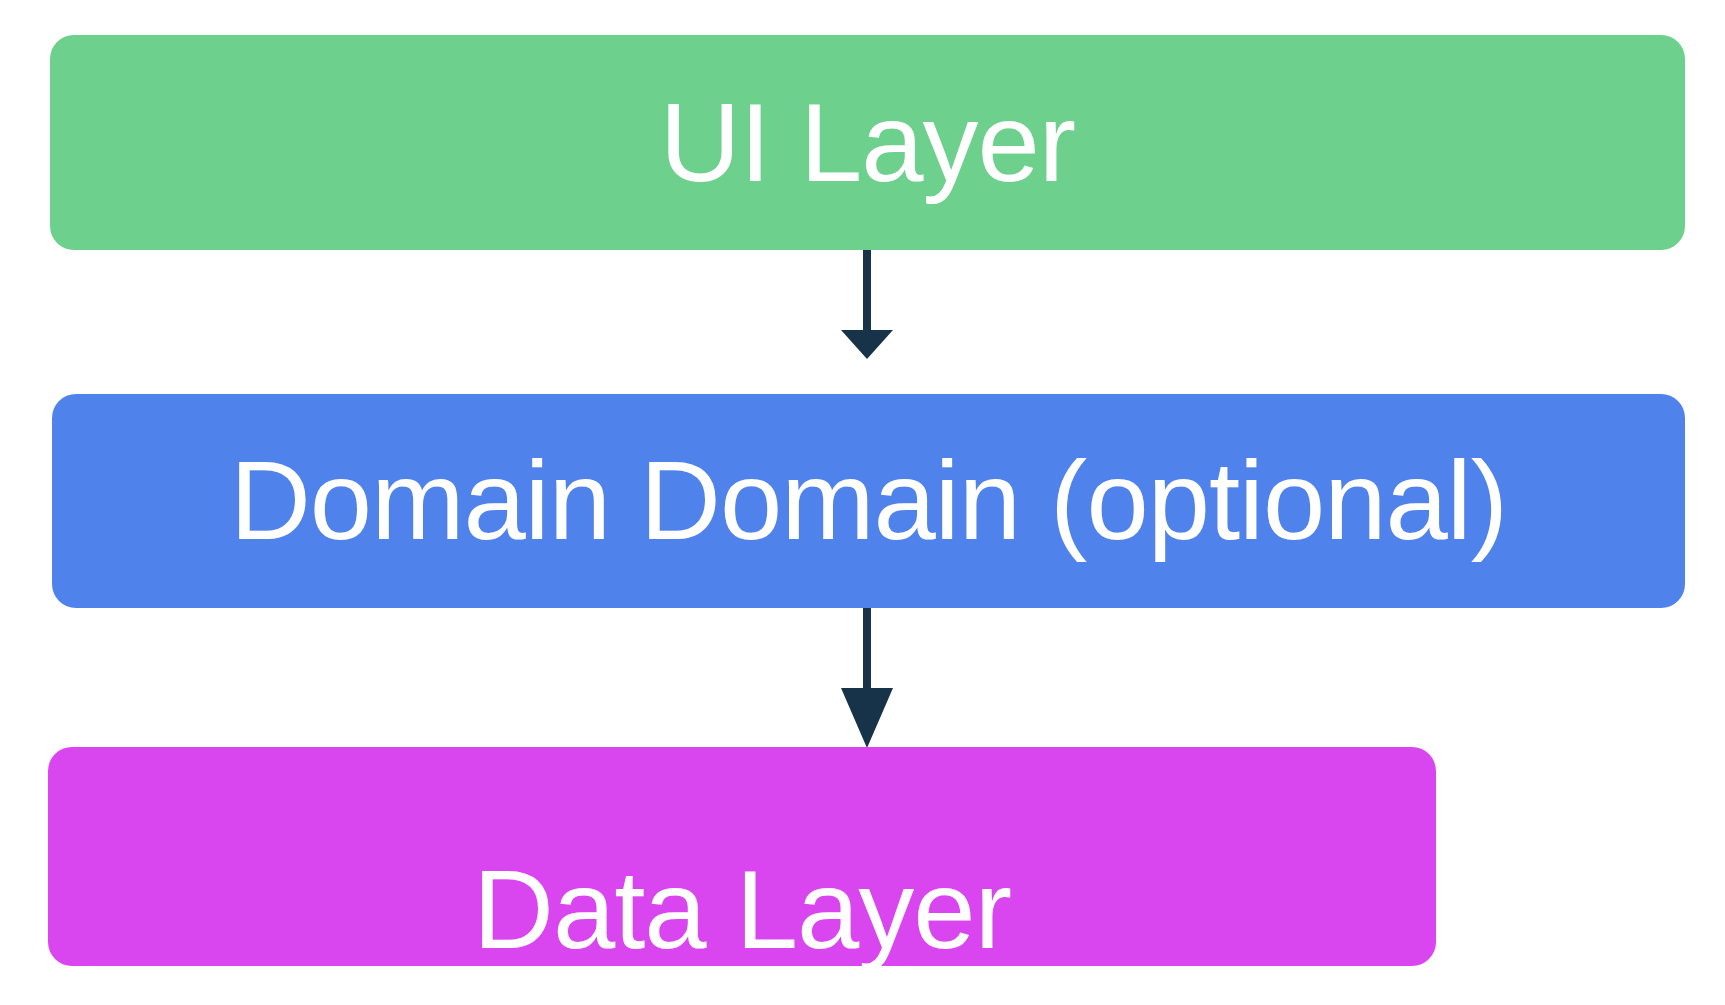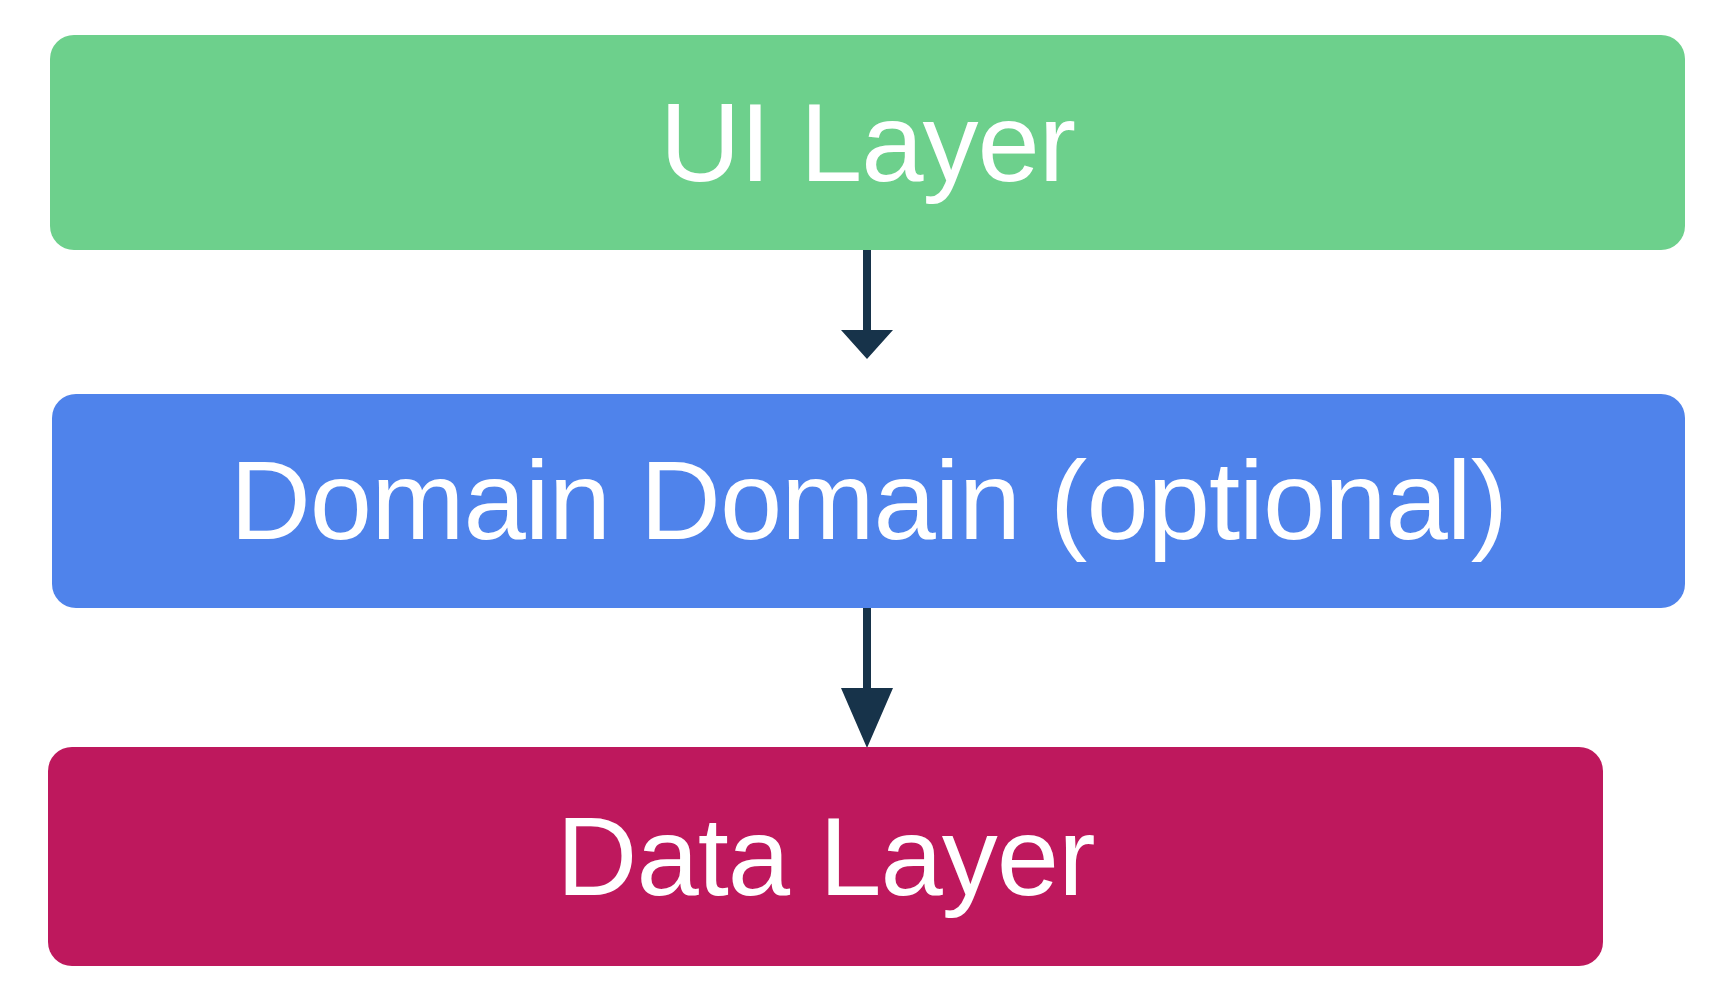--- a/index.html
+++ b/index.html
@@ -47,23 +47,24 @@
   #domain-layer-box {
     left: 52px;
     top: 394px;
     width: 1633px;
     height: 214px;
     background: #4F83EB;
   }
   #data-layer-box {
     left: 48px;
     top: 747px;
-    width: 1555px;
+    width: 1388px;
     height: 219px;
-    background: #be185d;
+    background: #d946ef;
+    align-items: flex-end;
   }
   .connector-arrow {
     position: absolute;
     left: 0;
     top: 0;
   }
   #connector-ui-to-domain {
     left: 841px;
     top: 250px;
     width: 52px;

